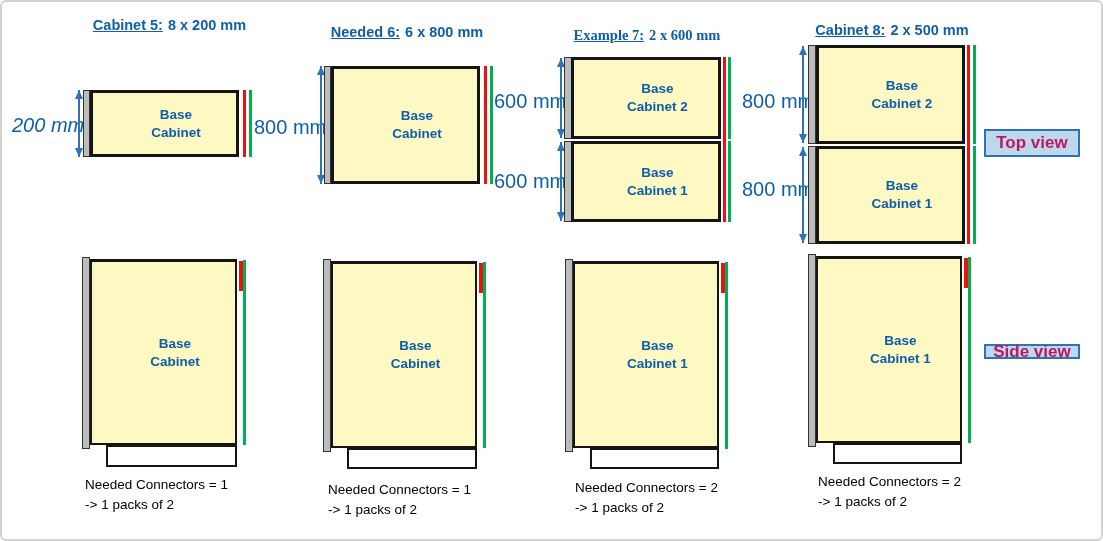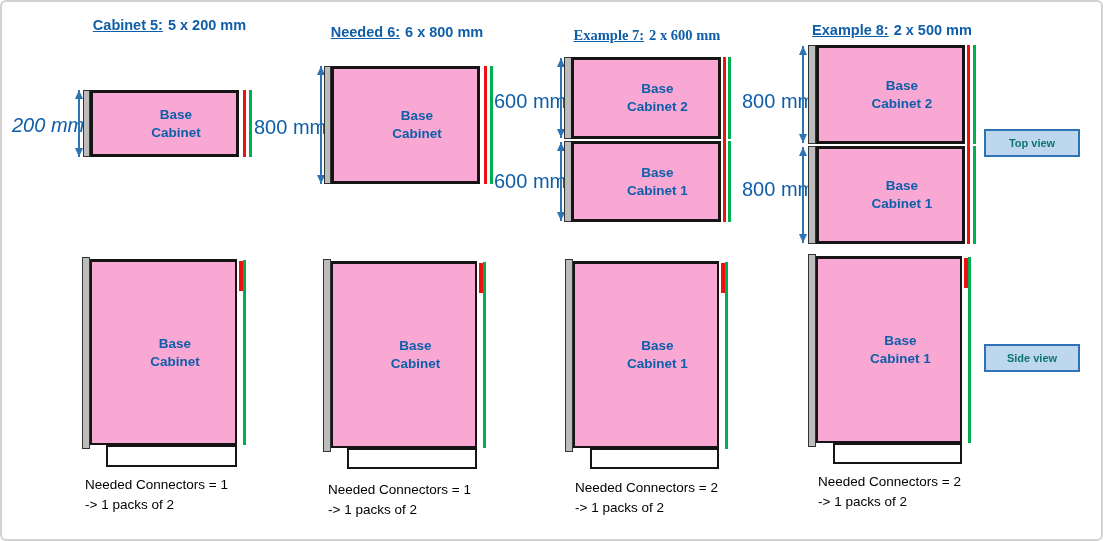--- a/index.html
+++ b/index.html
@@ -6,36 +6,36 @@
   .canvas{position:relative;width:1103px;height:541px;background:#fff;border:2px solid #d2d2d2;border-radius:6px;box-sizing:border-box;overflow:hidden;}
   .t{position:absolute;color:#0F5EA9;font-weight:bold;font-size:14.5px;text-align:center;white-space:nowrap;}
   .t .u{text-decoration:underline;}
   .t .r{margin-left:5px;}
   .dim{position:absolute;color:#0F5EA9;font-size:20px;text-align:right;white-space:nowrap;}
   .varrow{position:absolute;width:2px;background:#2E74B5;}
   .varrow::before,.varrow::after{content:"";position:absolute;left:-3.5px;border-left:4.5px solid transparent;border-right:4.5px solid transparent;}
   .varrow::before{top:0;border-bottom:9px solid #2E74B5;}
   .varrow::after{bottom:0;border-top:9px solid #2E74B5;}
   .gbar{position:absolute;background:#BCBCBC;border:1px solid #333;box-sizing:border-box;}
-  .cab{position:absolute;background:#f9a8d4;border:3px solid #151515;box-sizing:border-box;display:flex;flex-direction:column;align-items:center;justify-content:center;color:#0F5EA9;font-weight:bold;font-size:13.5px;line-height:1.32;text-align:center;padding-left:23px;}
+  .cab{position:absolute;background:#fef9c3;border:3px solid #151515;box-sizing:border-box;display:flex;flex-direction:column;align-items:center;justify-content:center;color:#0F5EA9;font-weight:bold;font-size:13.5px;line-height:1.32;text-align:center;padding-left:23px;}
   .cab.side{border-width:3px 2px 2px 2px;}
   .rl{position:absolute;background:#EE1111;}
   .gl{position:absolute;background:#00B050;}
   .toe{position:absolute;background:#fff;border:2px solid #151515;box-sizing:border-box;}
   .conn{position:absolute;color:#000;font-size:13.5px;line-height:1.5;white-space:nowrap;}
-  .badge{position:absolute;background:#BDD7EE;border:2px solid #2E74B5;box-sizing:border-box;color:#0f766e;font-weight:bold;font-size:11px;display:flex;align-items:center;justify-content:center;}
+  .badge{position:absolute;background:#BDD7EE;border:2px solid #2E74B5;box-sizing:border-box;color:#be185d;font-weight:bold;font-size:17px;display:flex;align-items:center;justify-content:center;}
 </style>
 </head>
 <body>
 
 <div class="canvas">
 
   <div>
     <div class="t" style="left:70px;top:15px;width:195px;">
-      <span class="u">Cabinet 5:</span><span class="r">5 x 200 mm</span>
+      <span class="u">Cabinet 5:</span><span class="r">8 x 200 mm</span>
     </div>
 
     <div class="dim" style="left:10px;top:112px;width:62px;font-style:italic;">200 mm</div>
     <div class="varrow" style="left:76px;top:88px;height:67px;"></div>
     <div class="gbar" style="left:81px;top:88px;width:7px;height:67px;"></div>
     <div class="cab" style="left:88px;top:88px;width:149px;height:67px;">
       <span>Base</span>
       <span>Cabinet</span>
     </div>
     <div class="rl" style="left:241px;top:88px;width:3px;height:67px;"></div>
@@ -117,21 +117,21 @@
     <div class="gl" style="left:723px;top:260px;width:3px;height:187px;"></div>
     <div class="toe" style="left:588px;top:446px;width:129px;height:21px;"></div>
     <div class="conn" style="left:573px;top:476px;">
       <div>Needed Connectors = 2</div>
       <div>-&gt; 1 packs of 2</div>
     </div>
   </div>
 
   <div>
     <div class="t" style="left:800px;top:20px;width:180px;">
-      <span class="u">Example 8:</span><span class="r">2 x 500 mm</span>
+      <span class="u">Cabinet 8:</span><span class="r">2 x 500 mm</span>
     </div>
 
     <div class="dim" style="left:740px;top:88px;width:58px;">800 mm</div>
     <div class="varrow" style="left:800px;top:44px;height:97px;"></div>
     <div class="gbar" style="left:806px;top:43px;width:8px;height:99px;"></div>
     <div class="cab" style="left:814px;top:43px;width:149px;height:99px;">
       <span>Base</span>
       <span>Cabinet 2</span>
     </div>
 
@@ -154,15 +154,15 @@
     <div class="rl" style="left:962px;top:256px;width:4px;height:30px;"></div>
     <div class="gl" style="left:966px;top:255px;width:3px;height:186px;"></div>
     <div class="toe" style="left:831px;top:441px;width:129px;height:21px;"></div>
     <div class="conn" style="left:816px;top:470px;">
       <div>Needed Connectors = 2</div>
       <div>-&gt; 1 packs of 2</div>
     </div>
   </div>
 
   <div class="badge" style="left:982px;top:127px;width:96px;height:28px;">Top view</div>
-  <div class="badge" style="left:982px;top:342px;width:96px;height:28px;">Side view</div>
+  <div class="badge" style="left:982px;top:342px;width:96px;height:15px;">Side view</div>
 
 </div>
 
 </body></html>

